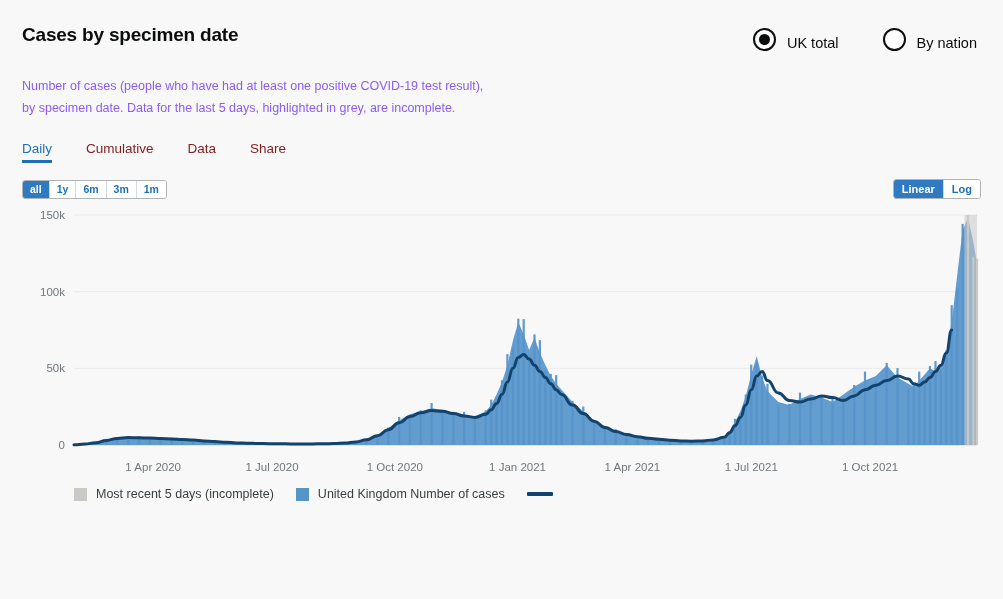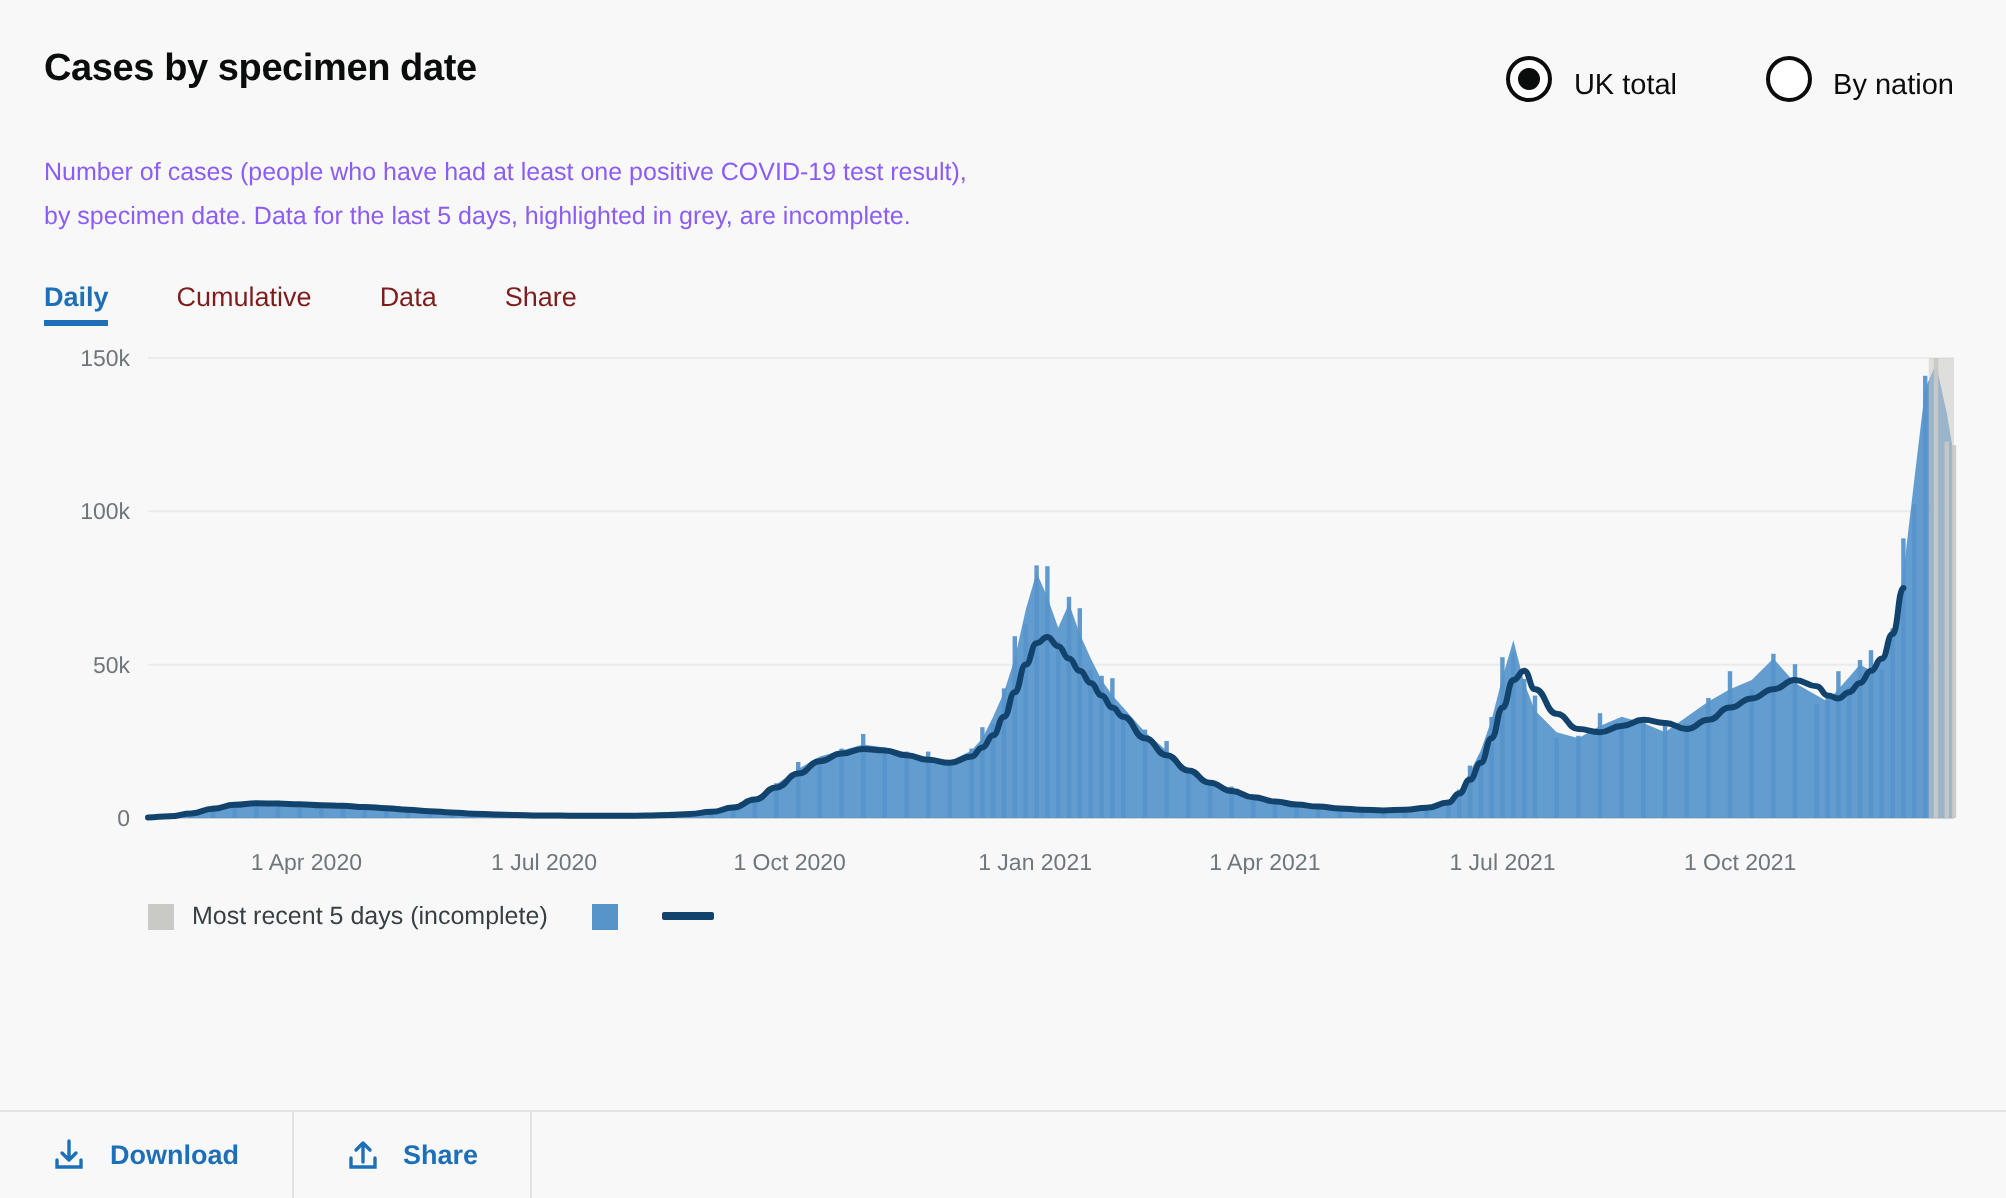--- a/index.html
+++ b/index.html
@@ -7,21 +7,21 @@
     margin: 0; padding: 0;
     width: 1003px; height: 599px;
     background: #f8f8f8;
     font-family: "Liberation Sans", sans-serif;
     overflow: hidden;
   }
   .card {
     position: relative;
     width: 1003px; height: 599px;
     background: #f8f8f8;
-    display: flex; flex-direction: column;
+    display: flex; flex-direction: row;
   }
   .card-body { padding: 24px 22px 0 22px; flex: 1; position: relative; }
 
   
   .header-row { display: flex; align-items: flex-start; justify-content: space-between; }
   .page-title {
     font-size: 19px; font-weight: bold; color: #0b0c0c;
     letter-spacing: -0.2px; margin: 0; line-height: 1.2;
   }
   .radio-group { display: flex; align-items: center; gap: 44px; margin-top: 4px; padding-right: 4px; }
@@ -41,21 +41,21 @@
     font-size: 12.5px; line-height: 1.72; color: #8b5cf6;
     max-width: 470px;
   }
 
   
   .tabs { display: flex; gap: 34px; margin-top: 22px; }
   .tab {
     font-size: 13.5px; color: #7f1d1d; padding-bottom: 7px;
     cursor: pointer; position: relative; text-decoration: none;
   }
-  .tab.active { font-weight: bold; color: #1d70b8; }
+  .tab.active { font-weight: normal; color: #1d70b8; }
   .tab.active::after {
     content: ""; position: absolute; left: 0; right: 0; bottom: 0;
     height: 3px; background: #1d70b8;
   }
 
   
   .controls-row {
     display: flex; align-items: center; justify-content: space-between;
     margin-top: 16px; height: 20px;
   }
@@ -129,20 +129,33 @@
 
     <p class="description">Number of cases (people who have had at least one positive COVID-19 test result), by specimen date. Data for the last 5 days, highlighted in grey, are incomplete.</p>
 
     <div class="tabs">
       <div class="tab active">Daily</div>
       <div class="tab">Cumulative</div>
       <div class="tab">Data</div>
       <div class="tab">Share</div>
     </div>
 
+    <div class="controls-row">
+      <div class="seg">
+        <div class="seg-btn selected">all</div>
+        <div class="seg-btn">1y</div>
+        <div class="seg-btn">6m</div>
+        <div class="seg-btn">3m</div>
+        <div class="seg-btn">1m</div>
+      </div>
+      <div class="seg seg-scale">
+        <div class="seg-btn selected">Linear</div>
+        <div class="seg-btn">Log</div>
+      </div>
+    </div>
 
     <div class="chart-wrap">
       <svg class="chart-svg" id="chart" viewBox="0 0 959 268" preserveAspectRatio="none">
           <line x1="52" x2="955" y1="240" y2="240" class="axisline"></line>
           <text x="43" y="244" class="ytick">0</text>
           <line x1="52" x2="955" y1="163.33333333333334" y2="163.33333333333334" class="gridline"></line>
           <text x="43" y="167.33333333333334" class="ytick">50k</text>
           <line x1="52" x2="955" y1="86.66666666666669" y2="86.66666666666669" class="gridline"></line>
           <text x="43" y="90.66666666666669" class="ytick">100k</text>
           <line x1="52" x2="955" y1="10" y2="10" class="gridline"></line>
@@ -262,20 +275,21 @@
         </svg>
     </div>
 
     <div class="legend">
       <div class="legend-item">
         <span class="legend-swatch" id="sw0" style="background: rgb(201, 201, 198);"></span>
         <span class="legend-text">Most recent 5 days (incomplete)</span>
       </div>
       <div class="legend-item">
         <span class="legend-swatch" id="sw1" style="background: rgb(86, 148, 202);"></span>
+        <span class="legend-text">United Kingdom Number of cases</span>
       </div>
       <div class="legend-item">
         <span class="legend-line" id="sw2" style="background: rgb(18, 67, 109);"></span>
       </div>
     </div>
 
   </div>
 
   <div class="footer">
     <div class="footer-btn">

